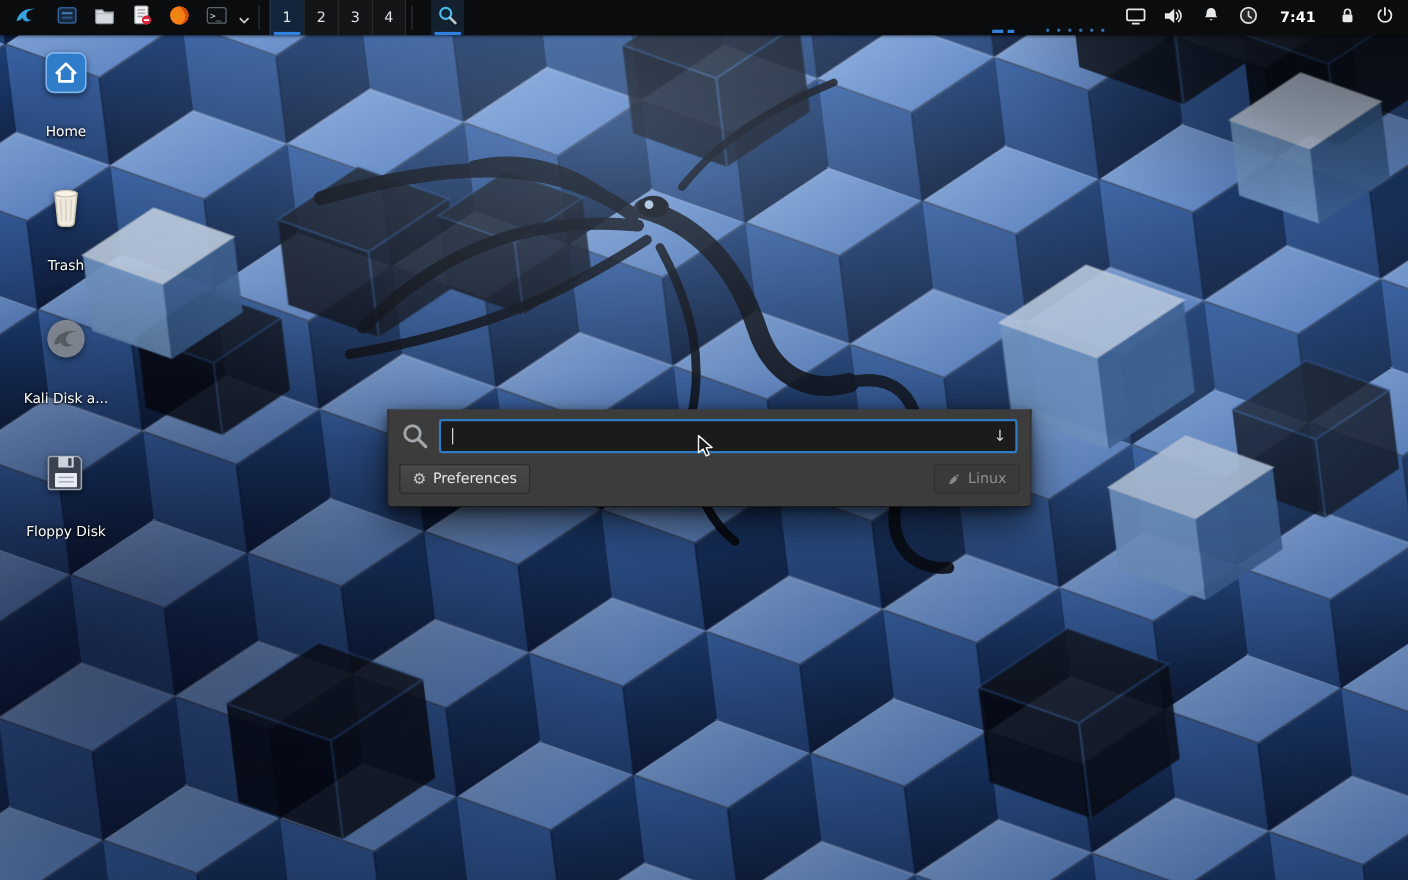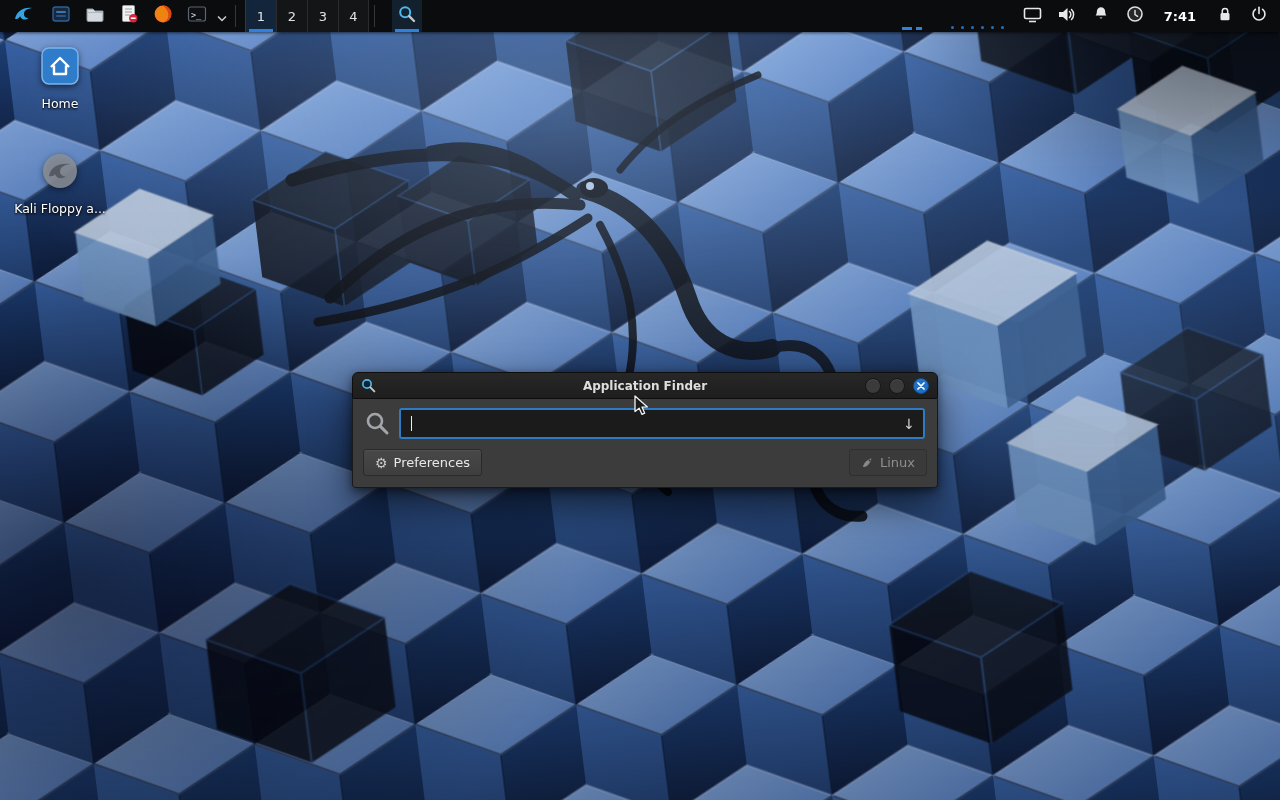--- a/index.html
+++ b/index.html
@@ -51,21 +51,21 @@
   .wl-dashes i { display:block; height:3px; background:#2f81e0; }
   .wl-dashes i:nth-child(1){ width:10px; } .wl-dashes i:nth-child(2){ width:6px; }
   .dots { display:flex; gap:7px; margin:0 12px; align-self:flex-end; padding-bottom:3px; }
   .dots i { width:3px; height:3px; border-radius:50%; background:#2f6fb0; }
   .t-ico { width:34px; height:32px; display:flex; align-items:center; justify-content:center; }
   .clock { color:#ffffff; font-size:13px; padding:0 12px;font-weight:bold; }
 
   
   .dicons { position:absolute; top:42px; left:10px; width:100px; z-index:5;
     display:flex; flex-direction:column; gap:36px; align-items:center; }
-  .dicon { display:flex; flex-direction:column; align-items:center; gap:6px; width:100px; cursor:pointer;text-align:center; }
+  .dicon { display:flex; flex-direction:column; align-items:center; gap:22px; width:100px; cursor:pointer;text-align:center; }
   .dicon .ic { width:48px; height:48px; display:flex; align-items:center; justify-content:center;
     filter:drop-shadow(0 2px 3px rgba(0,0,0,.55)); }
   .dicon .lbl { color:#fff; font-size:12.5px; max-width:100px; white-space:nowrap;
     overflow:hidden; text-overflow:ellipsis;
     text-shadow:0 1px 2px #000, 0 0 4px rgba(0,0,0,.9); }
 
   
   .dialog { position:absolute; left:352px; top:372px; width:586px; z-index:40;
     border-radius:6px 6px 4px 4px;
     box-shadow:0 16px 38px rgba(0,0,0,.6), 0 3px 10px rgba(0,0,0,.5);
@@ -351,54 +351,56 @@
     <span class="ic">
       <svg width="42" height="42" viewBox="0 0 42 42">
         <rect x="3" y="3" width="36" height="36" rx="7" fill="#2f7ccb" stroke="#7db4ec" stroke-width="1.5"></rect>
         <path d="M12 22 L21 13 L30 22 M15 20.5 V29 h12 v-8.5" fill="none" stroke="#ffffff" stroke-width="2.4" stroke-linejoin="round"></path>
       </svg>
     </span>
     <span class="lbl">Home</span>
   </div>
 
 
+  <div class="dicon">
+    <span class="ic">
+      <svg width="42" height="42" viewBox="0 0 42 42">
+        <path d="M11 10 h20 l-2.6 26 a4 4 0 0 1 -4 3.6 h-6.8 a4 4 0 0 1 -4 -3.6 Z" fill="#efeadd" stroke="#c9c2b0" stroke-width="1.4"></path>
+        <ellipse cx="21" cy="10" rx="10" ry="3" fill="#f7f3e8" stroke="#c9c2b0" stroke-width="1.2"></ellipse>
+        <path d="M16 15 l1 20 M21 15 v20 M26 15 l-1 20" stroke="#d8d2c2" stroke-width="1.4"></path>
+      </svg>
+    </span>
+    <span class="lbl">Trash</span>
+  </div>
 
   <div class="dicon">
     <span class="ic">
       <svg width="42" height="42" viewBox="0 0 42 42">
         <circle cx="21" cy="21" r="17" fill="#8d9299" opacity="0.85"></circle>
         <path d="M10 26 C12 17 19 13 31 14 C24 15 21 18 21 21.5 C21 25 24 26.5 27 26.5 C23 29.5 17 28.5 16 24 C15 26 12.5 26.5 10 26 Z" fill="#565b63"></path>
       </svg>
     </span>
-    <span class="lbl">Kali Floppy a...</span>
-  </div>
-
+    <span class="lbl">Kali Disk a...</span>
+  </div>
+
+  <div class="dicon">
+    <span class="ic">
+      <svg width="42" height="42" viewBox="0 0 42 42">
+        <path d="M7 7 h25 l3 3 v25 a2 2 0 0 1 -2 2 h-26 a2 2 0 0 1 -2 -2 V9 a2 2 0 0 1 2 -2 Z" fill="#3a4250" stroke="#9aa4b2" stroke-width="1.4"></path>
+        <rect x="14" y="7" width="14" height="10" fill="#cdd3dc"></rect>
+        <rect x="23" y="8.5" width="3" height="7" fill="#3a4250"></rect>
+        <rect x="11" y="22" width="20" height="13" rx="1" fill="#e8ecf2"></rect>
+        <path d="M14 26 h14 M14 30 h14" stroke="#9aa4b2" stroke-width="1.2"></path>
+      </svg>
+    </span>
+    <span class="lbl">Floppy Disk</span>
+  </div>
 </div>
 
 <section class="dialog">
-  <div class="titlebar">
-    <span class="t-ico-win" style="display:flex;">
-      <svg width="15" height="15" viewBox="0 0 18 18">
-        <circle cx="7.2" cy="7.2" r="5" fill="#0e2334" stroke="#4db8e8" stroke-width="2"></circle>
-        <line x1="11.2" y1="11.2" x2="16" y2="16" stroke="#bfc6cc" stroke-width="2.4" stroke-linecap="round"></line>
-      </svg>
-    </span>
-    <span class="t-title">Application Finder</span>
-    <span class="t-btns">
-      <button class="wbtn"></button>
-      <button class="wbtn"></button>
-      <button class="wbtn close">
-        <span style="display:flex;">
-          <svg width="8" height="8" viewBox="0 0 8 8">
-            <path d="M1 1 L7 7 M7 1 L1 7" stroke="#ffffff" stroke-width="1.7" stroke-linecap="round"></path>
-          </svg>
-        </span>
-      </button>
-    </span>
-  </div>
 
   <div class="dbody">
     <div class="search-row">
       <span style="display:flex;">
         <svg width="25" height="25" viewBox="0 0 25 25">
           <circle cx="10" cy="10" r="7" fill="none" stroke="#a2a6aa" stroke-width="2.6"></circle>
           <line x1="15.4" y1="15.4" x2="22" y2="22" stroke="#a2a6aa" stroke-width="3" stroke-linecap="round"></line>
         </svg>
       </span>
       <div class="entry">

